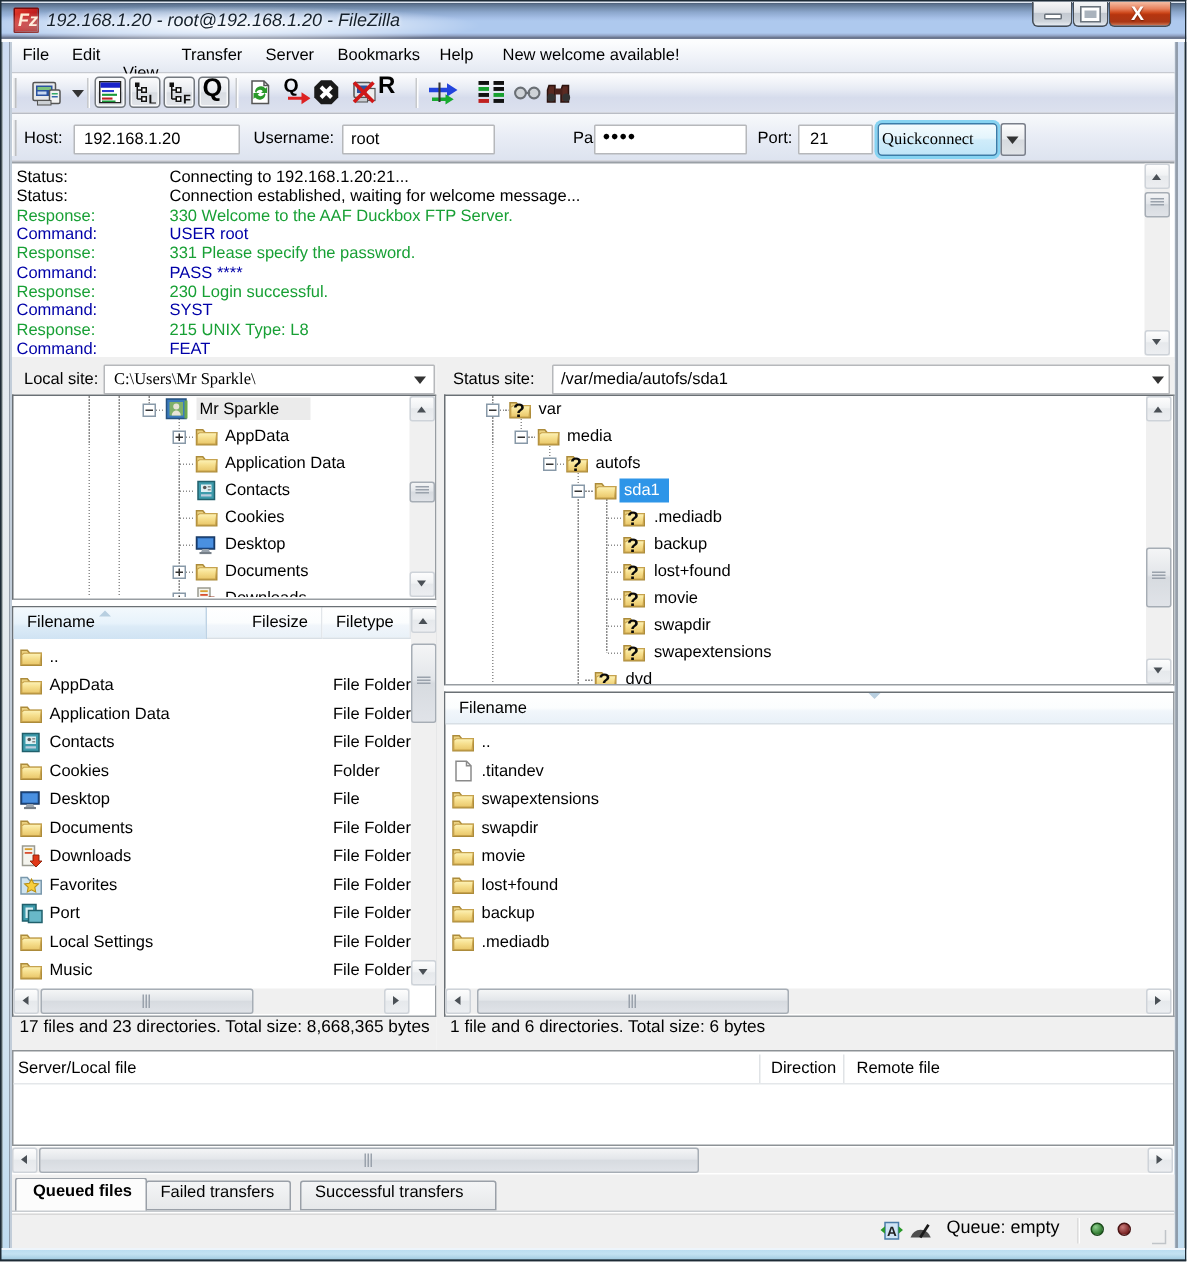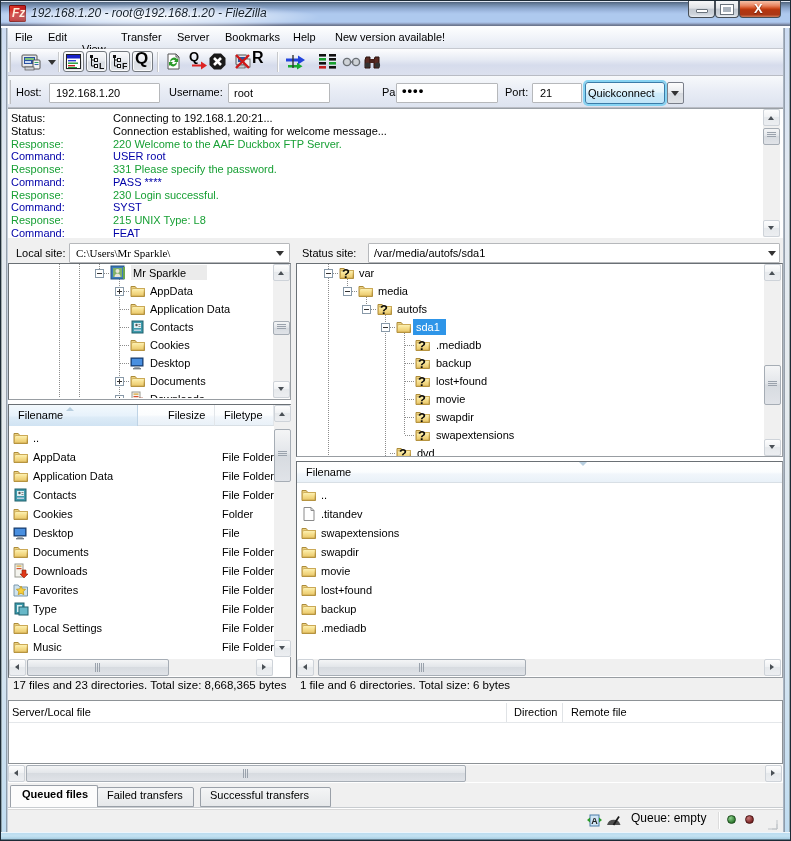--- a/index.html
+++ b/index.html
@@ -102,21 +102,21 @@
 <div class="ab" style="left:721px;top:5px;width:12px;height:9px;border:2px solid #fff;outline:1px solid #6a737c;background:#aab3bd;"></div>
 <div class="ab t" style="left:754px;top:2px;font-size:13px;color:#fff;text-shadow:0 1px 1px #701d04;"><b>X</b></div>
 <div class="ab" style="left:8px;top:28px;width:775px;height:21px;background:linear-gradient(180deg,#fcfdfe,#eff2f8 55%,#e4e9f2 100%);border-bottom:1px solid #c6c9d0;"></div>
 <div class="ab t" style="left:15px;top:31px;">File</div>
 <div class="ab t" style="left:48px;top:31px;">Edit</div>
 <div class="ab t" style="left:82px;top:31px;margin-top:12px;">View</div>
 <div class="ab t" style="left:121px;top:31px;">Transfer</div>
 <div class="ab t" style="left:177px;top:31px;">Server</div>
 <div class="ab t" style="left:225px;top:31px;">Bookmarks</div>
 <div class="ab t" style="left:293px;top:31px;">Help</div>
-<div class="ab t" style="left:335px;top:31px;">New version available!</div>
+<div class="ab t" style="left:335px;top:31px;">New welcome available!</div>
 <div class="ab" style="left:8px;top:49px;width:775px;height:27px;background:linear-gradient(180deg,#fdfdfe,#e7ebf4 40%,#d6dcec 62%,#dce1ee 100%);border-bottom:1px solid #b9bcc4;"></div>
 <div class="ab grip" style="left:8px;top:52px;width:3px;height:20px;"></div>
 <svg class="ab" style="left:21px;top:53px" width="20" height="19" viewBox="0 0 20 19">
     <rect x="1" y="2" width="15" height="12" rx="1" fill="#e8e9ea" stroke="#555"></rect>
     <rect x="3" y="4" width="11" height="7" fill="#2a52a0"></rect>
     <rect x="4" y="5" width="9" height="2" fill="#7ec27e"></rect>
     <rect x="4" y="8" width="6" height="2" fill="#c8d8f0"></rect>
     <rect x="12" y="7" width="7" height="9" rx="1" fill="#f2f2f2" stroke="#555"></rect>
     <rect x="13.5" y="9" width="4" height="1" fill="#3a6"></rect>
     <rect x="13.5" y="11" width="4" height="1" fill="#36a"></rect>
@@ -209,30 +209,30 @@
 <div class="ab t" style="left:169px;top:86px;">Username:</div>
 <div class="ab inp" style="left:228px;top:83px;width:102px;height:20px;"></div>
 <div class="ab t" style="left:234px;top:87px;">root</div>
 <div class="ab t" style="left:337px;top:86px;margin-left:45px;">Password:</div>
 <div class="ab inp" style="left:396px;top:83px;width:102px;height:20px;"></div>
 <div class="ab t" style="left:402px;top:84px;"><b style="font-size:13px;letter-spacing:1px">••••</b></div>
 <div class="ab t" style="left:505px;top:86px;">Port:</div>
 <div class="ab inp" style="left:532px;top:83px;width:50px;height:20px;"></div>
 <div class="ab t" style="left:540px;top:87px;">21</div>
 <div class="ab" style="left:585px;top:82px;width:80px;height:22px;background:linear-gradient(180deg,#f3fbfe,#e4f5fc 45%,#cfecfa 52%,#c0e5f8);border:1px solid #3a7ca8;border-radius:3px;box-shadow:0 0 0 2px #86d3f2;"></div>
-<div class="ab t" style="left:588px;top:87px;">Quickconnect</div>
+<div class="ab t" style="left:588px;top:87px;font-family:Liberation Serif, serif;">Quickconnect</div>
 <div class="ab" style="left:667px;top:82px;width:17px;height:22px;background:linear-gradient(180deg,#fdfdfd,#e9ebee 48%,#d7dadf 52%,#e0e3e7);border:1px solid #7a7f8a;border-radius:2px;"></div>
 <div class="ab arw" style="left:671px;top:91px;border-left:4px solid transparent;border-right:4px solid transparent;border-top:5px solid #333"></div>
 <div class="ab" style="left:8px;top:108px;width:775px;height:130px;background:#fff;border-top:1px solid #9aa0a6;"></div>
 <div class="ab t" style="left:11px;top:112px;color:#000">Status:</div>
 <div class="ab t" style="left:113px;top:112px;color:#000">Connecting to 192.168.1.20:21...</div>
 <div class="ab t" style="left:11px;top:124.75px;color:#000">Status:</div>
 <div class="ab t" style="left:113px;top:124.75px;color:#000">Connection established, waiting for welcome message...</div>
 <div class="ab t" style="left:11px;top:137.5px;color:#18a035">Response:</div>
-<div class="ab t" style="left:113px;top:137.5px;color:#18a035">220 Welcome to the AAF Duckbox FTP Server.</div>
+<div class="ab t" style="left:113px;top:137.5px;color:#18a035">330 Welcome to the AAF Duckbox FTP Server.</div>
 <div class="ab t" style="left:11px;top:150.25px;color:#0000a8">Command:</div>
 <div class="ab t" style="left:113px;top:150.25px;color:#0000a8">USER root</div>
 <div class="ab t" style="left:11px;top:163.0px;color:#18a035">Response:</div>
 <div class="ab t" style="left:113px;top:163.0px;color:#18a035">331 Please specify the password.</div>
 <div class="ab t" style="left:11px;top:175.75px;color:#0000a8">Command:</div>
 <div class="ab t" style="left:113px;top:175.75px;color:#0000a8">PASS ****</div>
 <div class="ab t" style="left:11px;top:188.5px;color:#18a035">Response:</div>
 <div class="ab t" style="left:113px;top:188.5px;color:#18a035">230 Login successful.</div>
 <div class="ab t" style="left:11px;top:201.25px;color:#0000a8">Command:</div>
 <div class="ab t" style="left:113px;top:201.25px;color:#0000a8">SYST</div>
@@ -440,21 +440,21 @@
 <div class="ab t" style="left:33px;top:565px;">Downloads</div>
 <div class="ab t" style="left:222px;top:565px;">File Folder</div>
 <svg class="ic" style="left:13px;top:582px;width:16px;height:16px">
     <use href="#fav"></use>
   </svg>
 <div class="ab t" style="left:33px;top:584px;">Favorites</div>
 <div class="ab t" style="left:222px;top:584px;">File Folder</div>
 <svg class="ic" style="left:13px;top:601px;width:16px;height:16px">
     <use href="#links"></use>
   </svg>
-<div class="ab t" style="left:33px;top:603px;">Type</div>
+<div class="ab t" style="left:33px;top:603px;">Port</div>
 <div class="ab t" style="left:222px;top:603px;">File Folder</div>
 <svg class="ic" style="left:13px;top:620px;width:16px;height:16px">
     <use href="#fold"></use>
   </svg>
 <div class="ab t" style="left:33px;top:622px;">Local Settings</div>
 <div class="ab t" style="left:222px;top:622px;">File Folder</div>
 <svg class="ic" style="left:13px;top:639px;width:16px;height:16px">
     <use href="#fold"></use>
   </svg>
 <div class="ab t" style="left:33px;top:641px;">Music</div>

